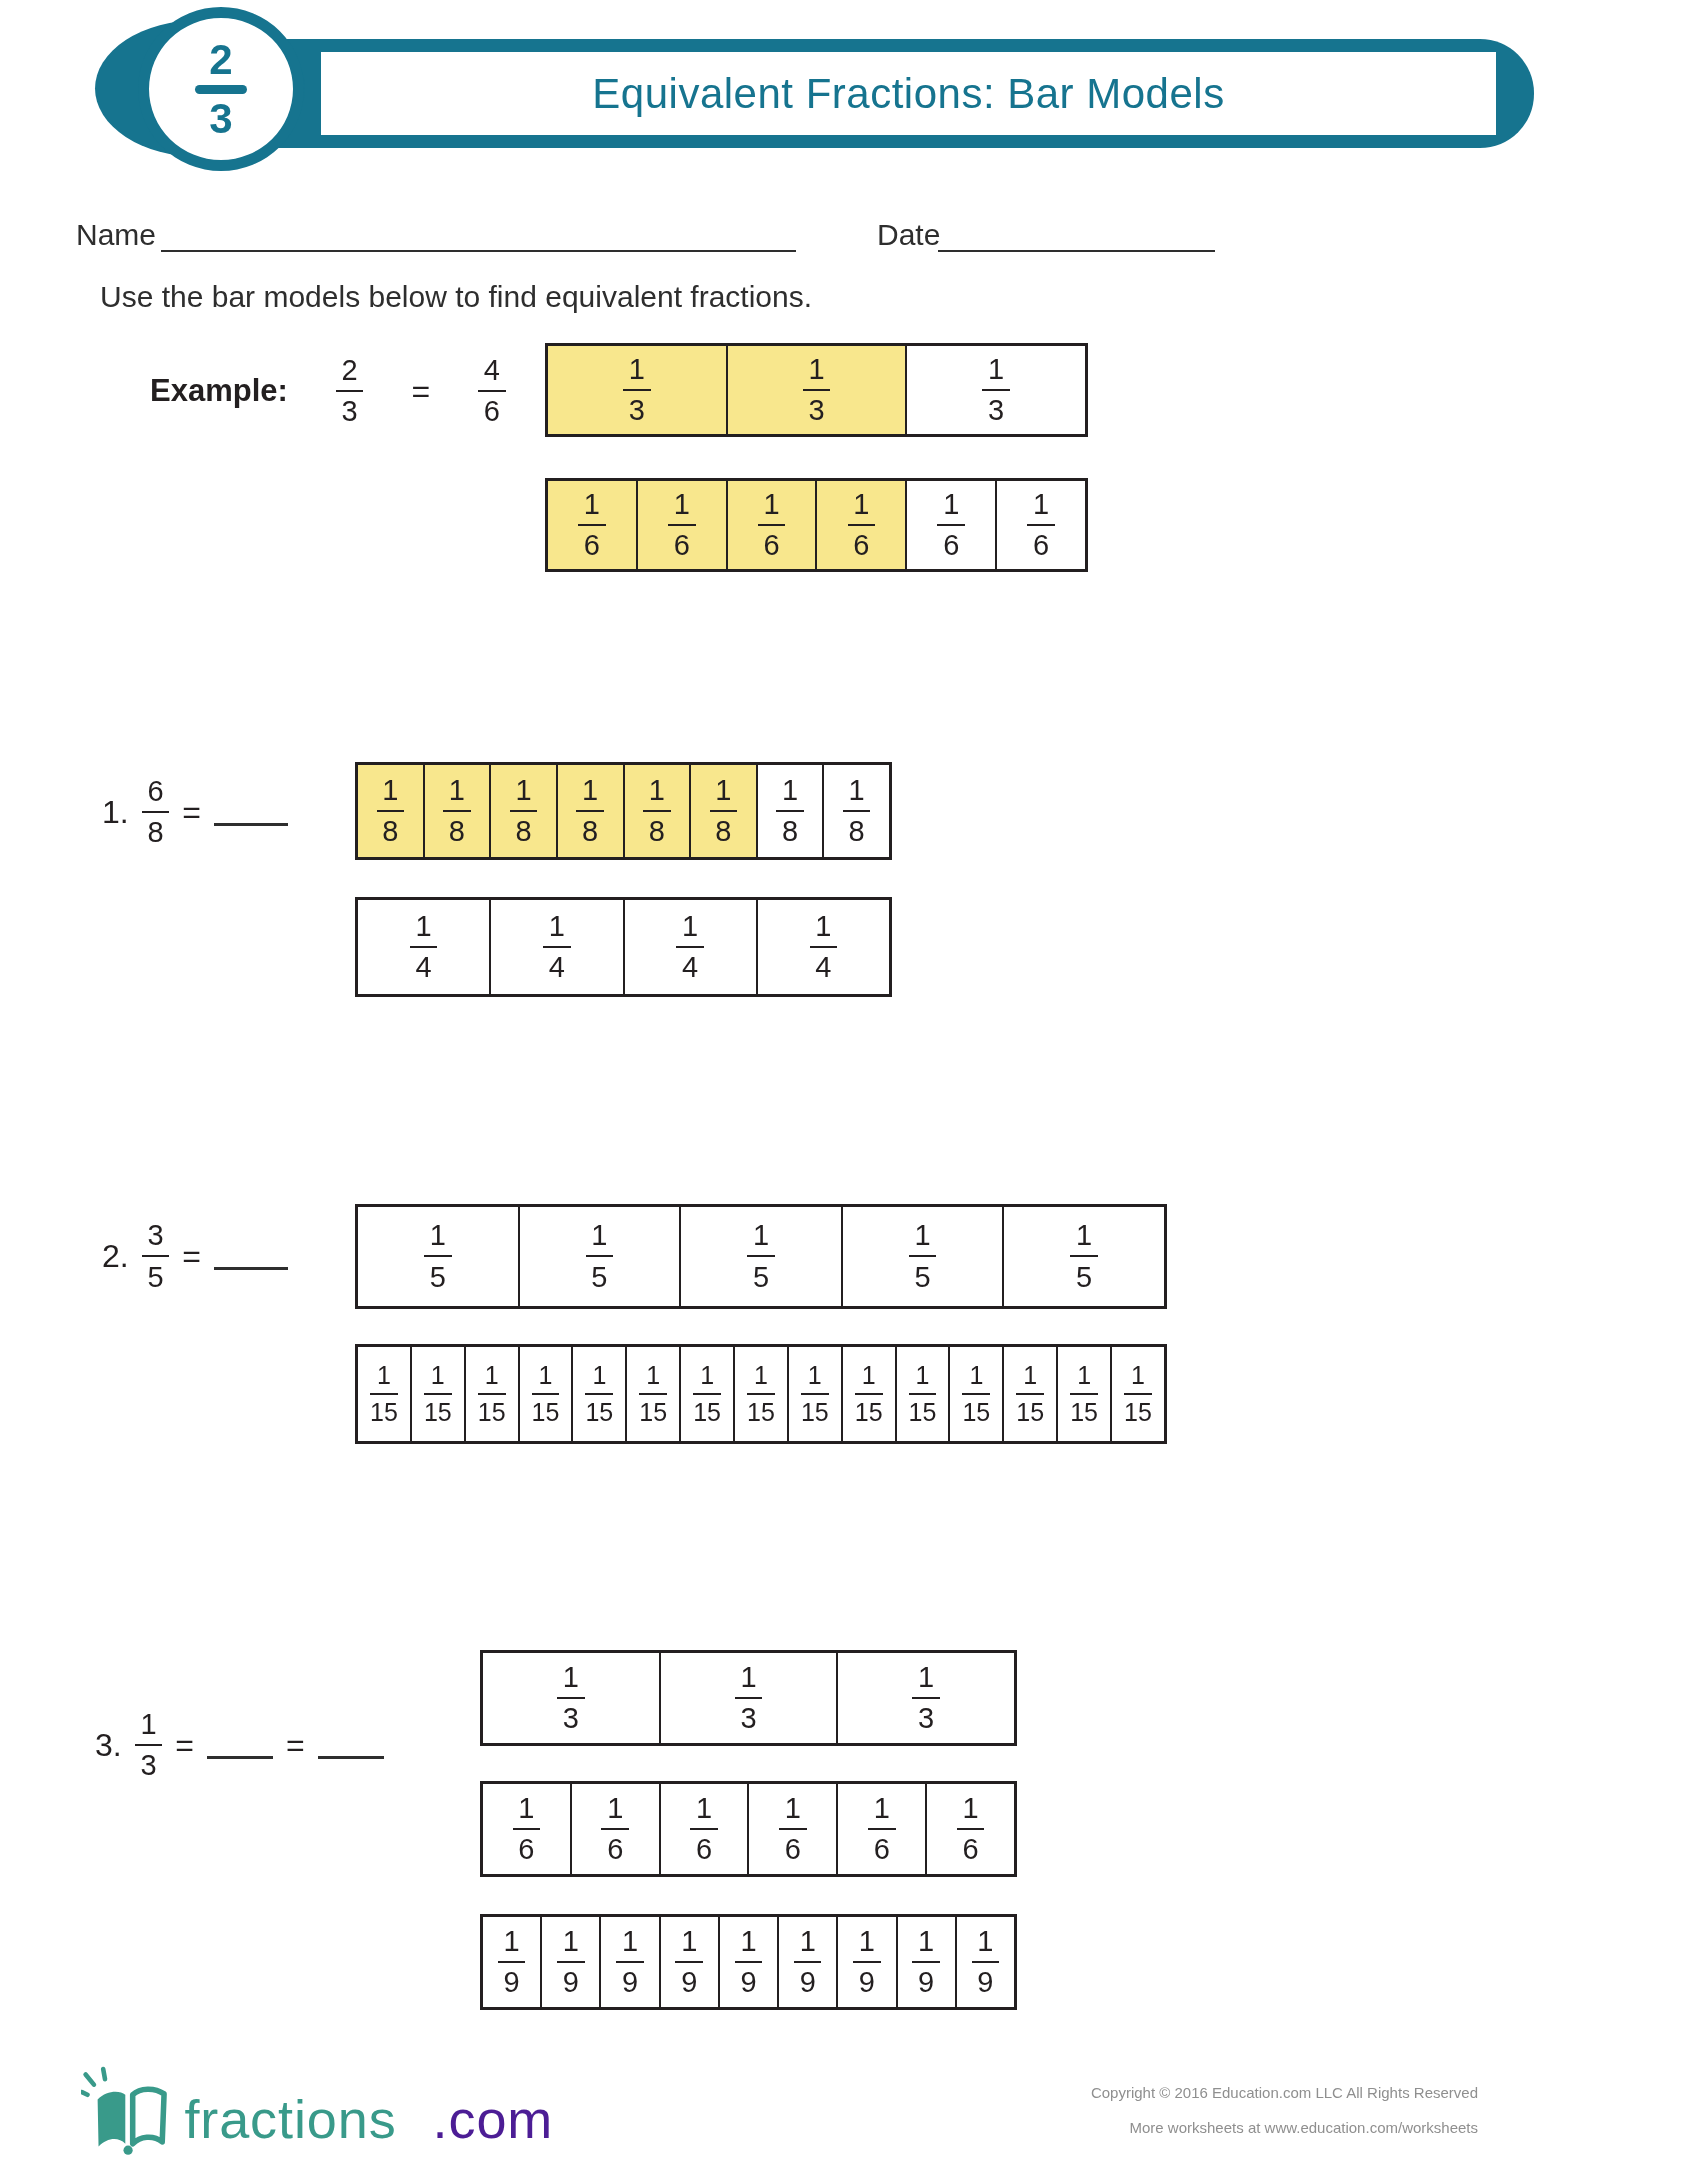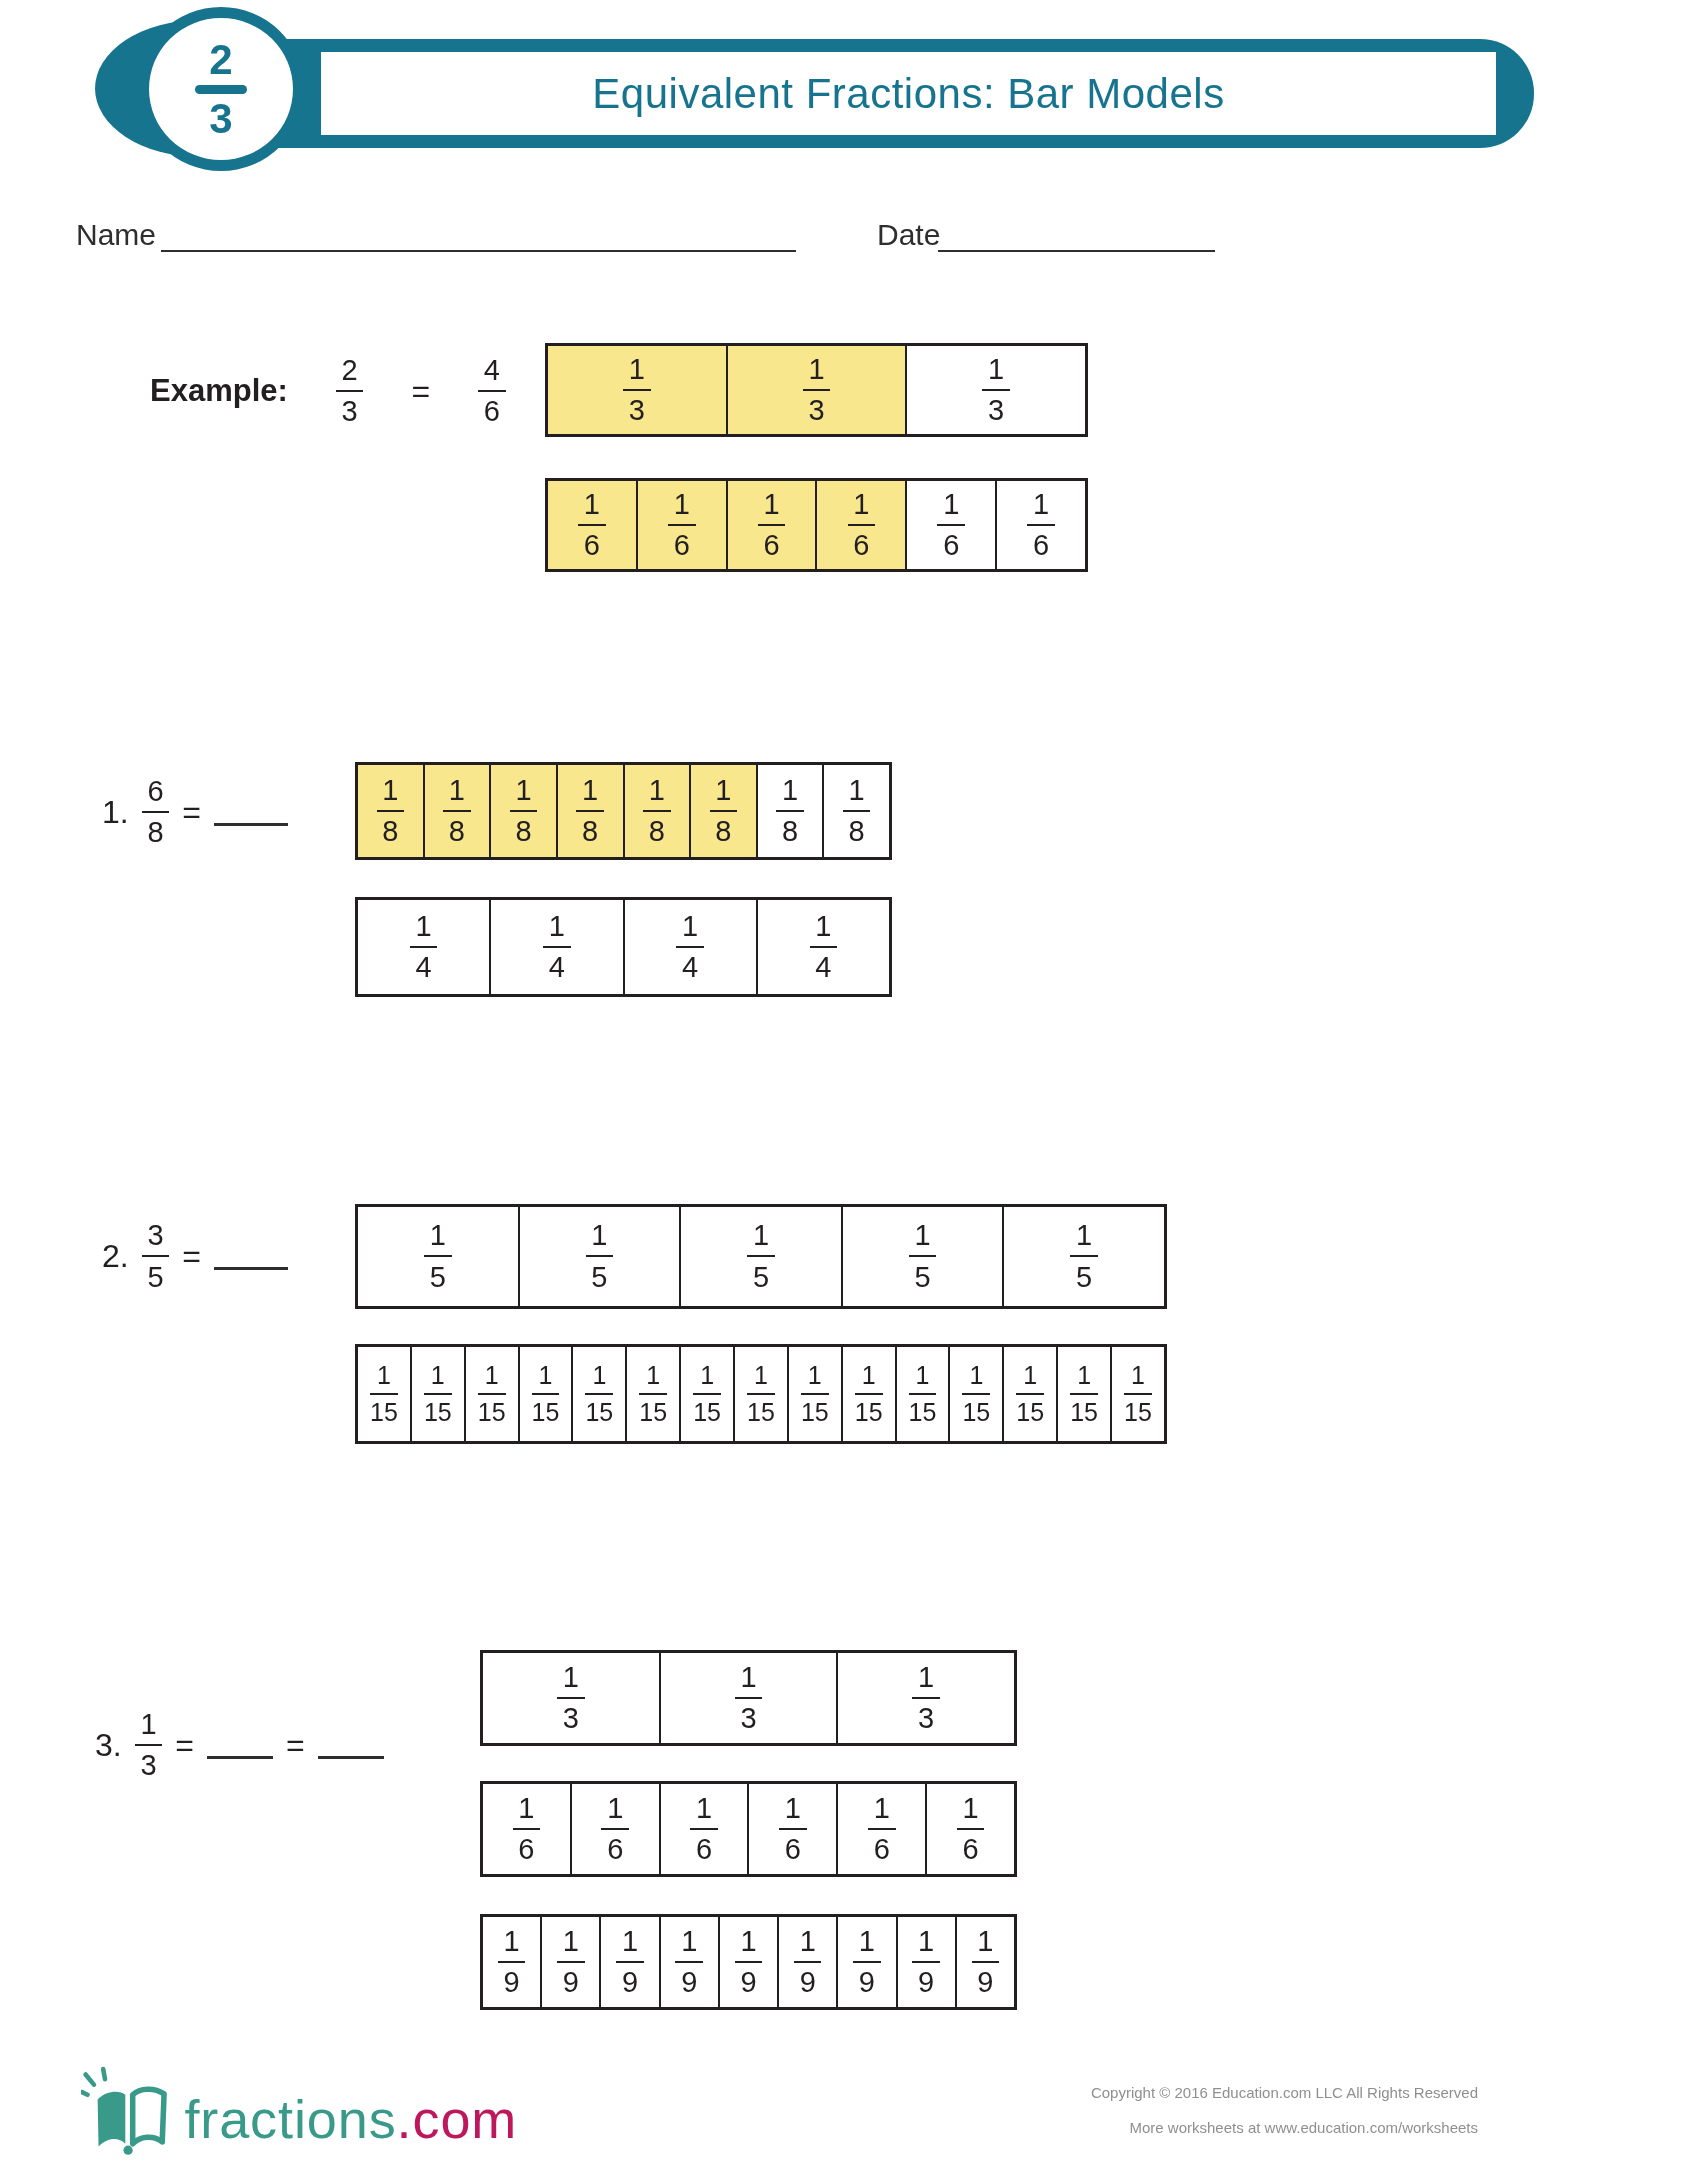--- a/index.html
+++ b/index.html
@@ -38,21 +38,21 @@
   .cell{flex:1;display:flex;align-items:center;justify-content:center;background:#fff;}
   .cell+.cell{border-left:2.8px solid #231f20;}
   .cell.hl{background:#f8e78d;}
   .bar .frac{font-size:29px;}
   .bar.dense .frac{font-size:25px;}
 
   
   .brand{left:81px;top:2066px;display:flex;align-items:flex-end;gap:7.4px;}
   .brand-text{font-size:54px;letter-spacing:0.9px;line-height:1;padding-bottom:9.2px;}
   .brand-edu{color:#399a8a;}
-  .brand-com{color:#be185d;}
+  .brand-com{color:#4c1d95;margin-left:36px;}
   .copyright{right:76px;top:2075px;text-align:right;font-size:15px;color:#8f8f8f;line-height:35px;}
 </style>
 </head>
 <body>
 
 <div class="page">
 
   <div class="abs title-bar"></div>
   <div class="abs title-inset">
     <span class="title-text">Equivalent Fractions: Bar Models</span>
@@ -64,20 +64,21 @@
       <span class="bfbar"></span>
       <span>3</span>
     </div>
   </div>
 
   <span class="abs field-label" style="left:76px;top:218px;">Name</span>
   <span class="abs nline" style="left:161px;top:250px;width:635px;"></span>
   <span class="abs field-label" style="left:877px;top:218px;">Date</span>
   <span class="abs nline" style="left:938px;top:250px;width:277px;"></span>
 
+  <div class="abs instruction" style="left:100px;top:280px;">Use the bar models below to find equivalent fractions.</div>
 
   <div class="abs plabel" style="left:150px;top:345px;height:92px;gap:48px;">
     <span class="exword">Example:</span>
     <span class="frac">
       <span>2</span>
       <span class="fbar"></span>
       <span>3</span>
     </span>
     <span>=</span>
     <span class="frac">

